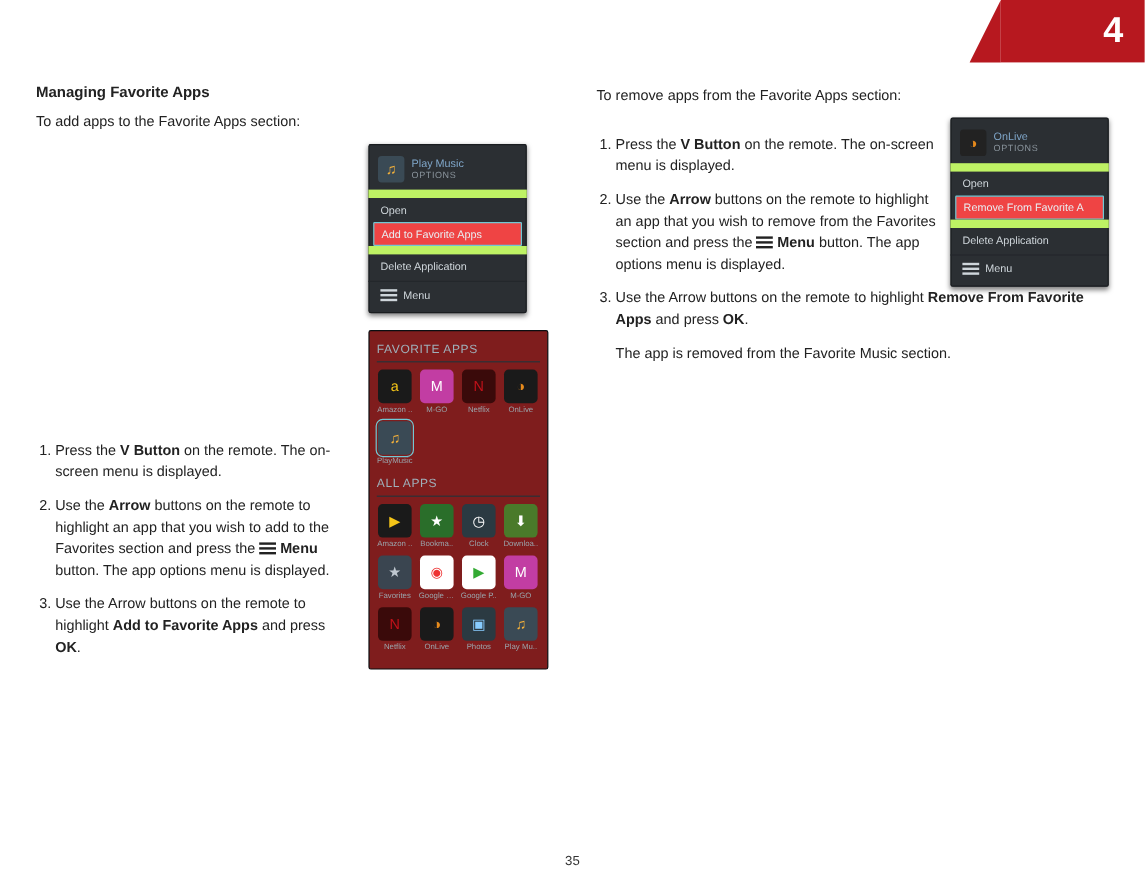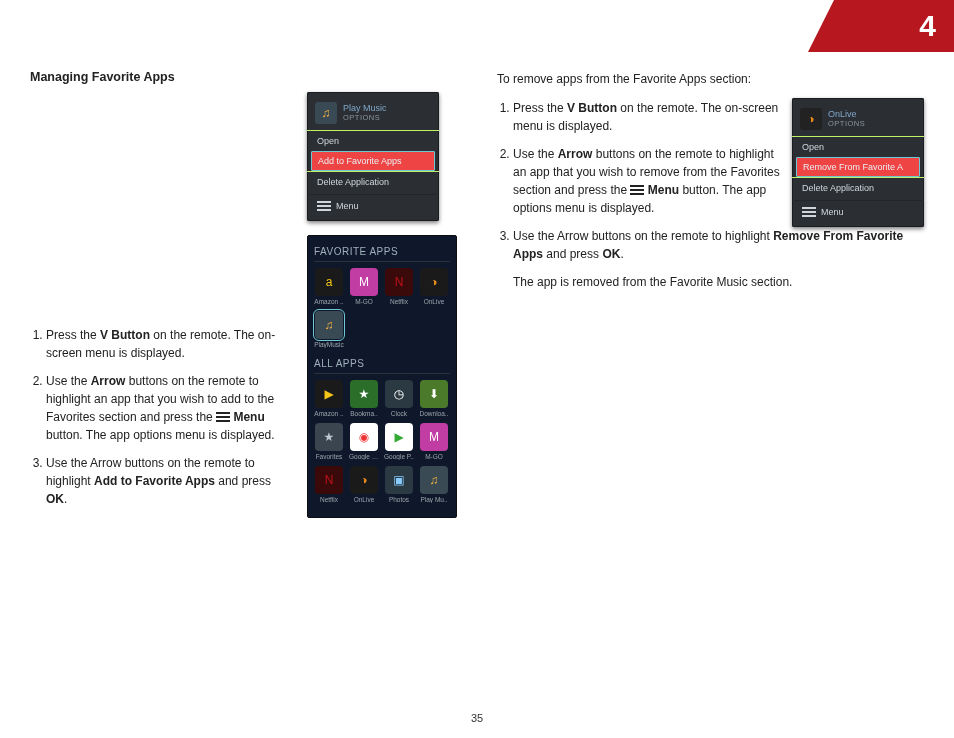--- a/index.html
+++ b/index.html
@@ -89,39 +89,39 @@
   .om-head { display:flex; align-items:center; gap:6px; padding: 4px 8px 6px; }
   .om-icon {
     width: 22px; height: 22px; border-radius: 3px;
     display:flex; align-items:center; justify-content:center;
     font-size: 12px;
   }
   .om-icon.playmusic { background: #3a4a55; color:#f6b23a; }
   .om-icon.onlive { background: #222; color:#e68a1c; }
   .om-title { color:#7fa6c9; font-size:9px; line-height:1.1; }
   .om-title .sub { color:#8a949c; font-size:7.5px; display:block; letter-spacing:.5px; }
-  .om-item { padding: 5px 10px; color:#cfd6db; border-top:1px solid #bef264; }
+  .om-item { padding: 5px 10px; color:#cfd6db; border-top:7px solid #bef264; }
   .om-item.sel {
     background: #ef4444;
     border: 1px solid #70c8d4;
     margin: 0 4px;
     border-radius: 1px;
     padding: 4px 6px;
     color:#e9eef2;
   }
   .om-foot {
     display:flex; align-items:center; gap:5px; padding:6px 10px 2px;
     color:#cfd6db; border-top:1px solid #23272b; margin-top:2px;
   }
   .om-foot .menu-icon::before, .om-foot .menu-icon::after { background:#cfd6db; }
   .om-foot .menu-icon::before { box-shadow: 0 4px 0 #cfd6db; }
   
   .phone {
     width: 150px;
-    background: #0f172a;
+    background: #7f1d1d;
     border: 1px solid #0b0e11;
     border-radius: 2px;
     color: #ced4d8;
     font-size: 8px;
     padding: 6px 6px 8px;
   }
   .phone .section-label {
     color: #9fb0ba; letter-spacing:.5px; font-size:10px;
     padding: 4px 0; border-bottom:1px solid #2a3238;
     margin-bottom:6px;
@@ -158,20 +158,21 @@
 <body>
 
 <div class="chapter-tab">
   <span>4</span>
 </div>
 
 <div class="page">
 
   <div class="col">
     <div class="section-heading">Managing Favorite Apps</div>
+    <p>To add apps to the Favorite Apps section:</p>
 
     <div class="row">
       <div class="text-side">
         <ol>
           <li>
             <span>Press the </span><span class="b">V Button</span><span> on the remote. The on-screen menu is displayed.</span>
           </li>
           <li>
             <span>Use the </span><span class="b">Arrow</span><span> buttons on the remote to highlight an app that you wish to add to the Favorites section and press the </span><span class="menu-icon"></span> <span class="b">Menu</span><span> button. The app options menu is displayed.</span>
           </li>

